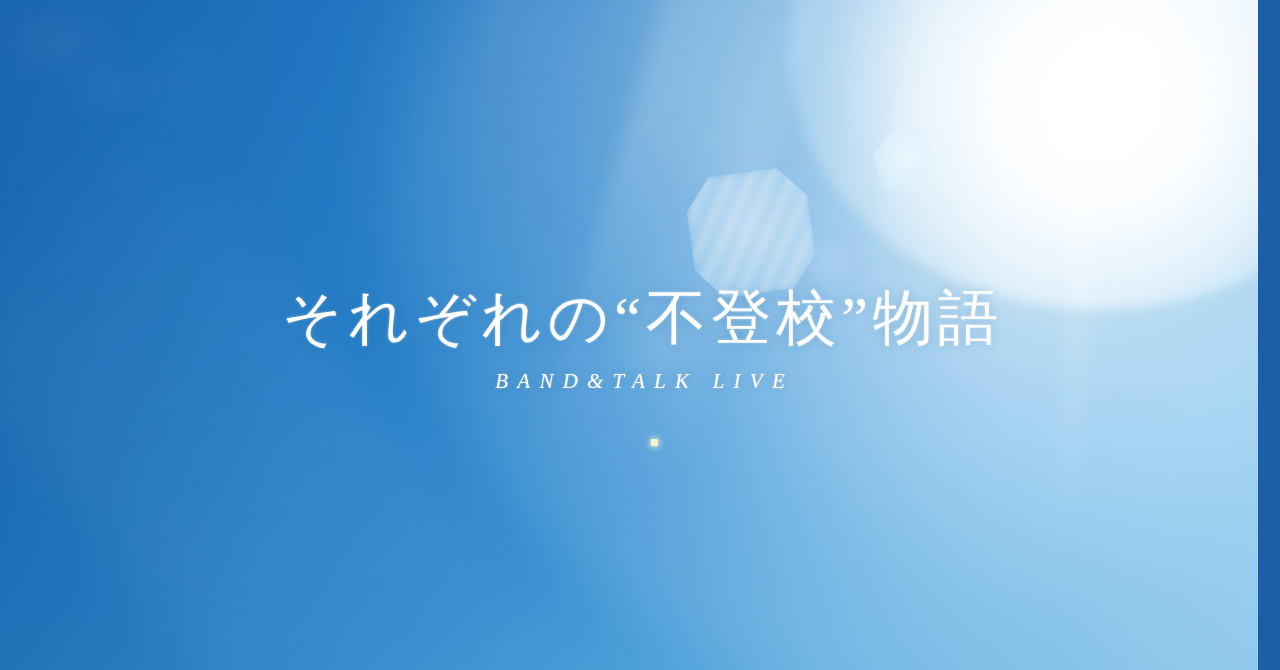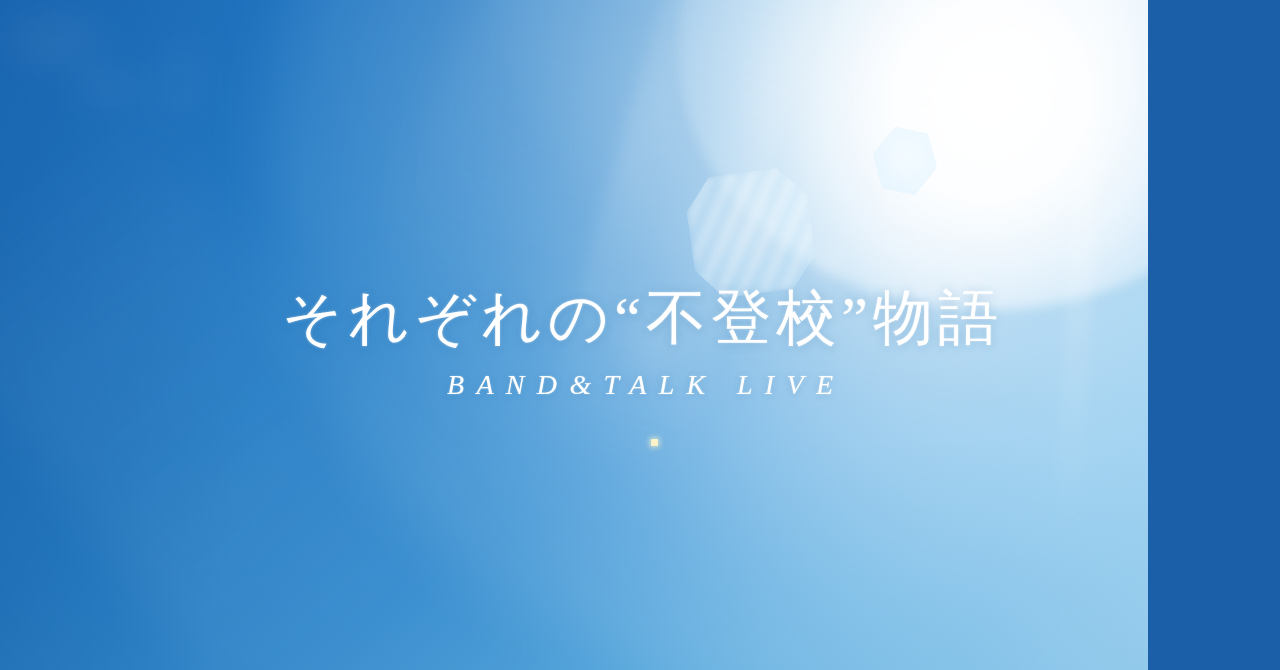--- a/index.html
+++ b/index.html
@@ -8,21 +8,21 @@
     padding: 0;
     background: #1b5fa8;
   }
   body {
     font-family: "Liberation Sans", sans-serif;
   }
 
   
   .hero {
     position: relative;
-    width: 1148px;
+    width: 1258px;
     height: 670px;
     overflow: hidden;
     
     background-color: #000000;
     isolation: isolate;
   }
 
   
   .sky-base {
     position: absolute;
@@ -246,21 +246,21 @@
     white-space: nowrap;
     text-shadow:
       0 0 3px rgba(255,255,255,0.40),
       0 1px 10px rgba(40,110,170,0.30);
   }
   .sub-title {
     margin: 18px 0 12px 0;
     color: #ffffff;
     font-family: "Liberation Serif", "DejaVu Serif", serif;
     font-style: italic;
-    font-size: 28px;
+    font-size: 21px;
     font-weight: 400;
     letter-spacing: 0.44em;
     text-indent: 0.44em;
     white-space: nowrap;
     text-shadow:
       0 0 2px rgba(255,255,255,0.45),
       0 1px 7px rgba(40,110,170,0.28);
   }
   .accent-dot {
     position: absolute;

